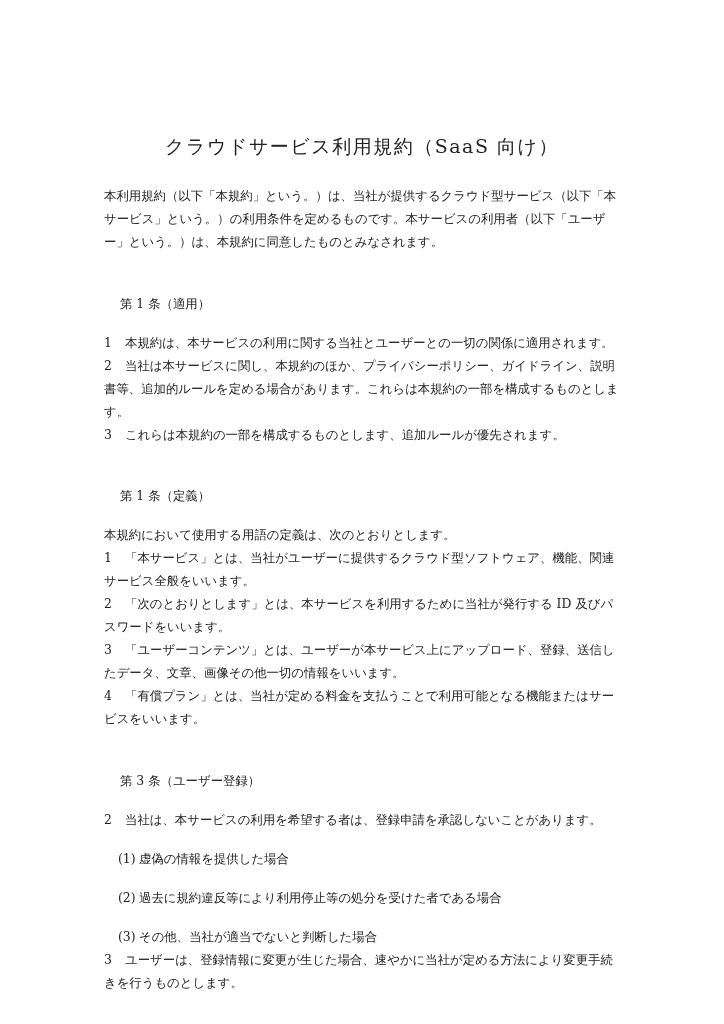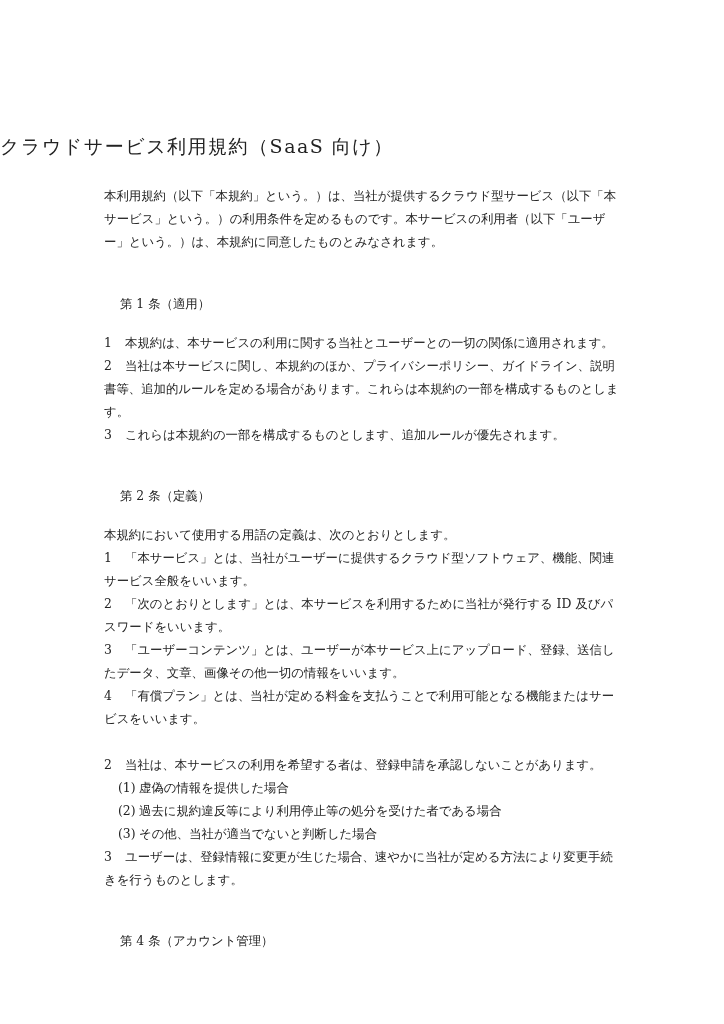--- a/index.html
+++ b/index.html
@@ -4,32 +4,32 @@
 <style>
   html, body { margin: 0; padding: 0; background: #ffffff; }
   body {
     width: 724px; height: 1024px; overflow: hidden; position: relative;
     font-family: "DejaVu Serif", "Liberation Serif", serif;
     color: #1a1a1a;
   }
   .page { position: absolute; left: 0; top: 0; width: 724px; height: 1024px; background: #fff; }
   .title {
     position: absolute; left: 0; right: 0; top: 131px;
-    font-size: 19px; letter-spacing: 1.5px; color: #222;
+    text-align: center; font-size: 19px; letter-spacing: 1.5px; color: #222;
     line-height: 30px; white-space: nowrap;
   }
   .body {
     position: absolute; left: 104px; top: 184px; width: 520px;
     font-size: 12.4px; line-height: 23px; color: #222;
   }
   .para { margin: 0; }
   .gap { height: 22.6px; }
   .article-head { margin: 16px; }
   .line { margin: 0; white-space: pre-wrap; }
-  .sub { padding-left: 14px; }
+  .sub { padding-left: 14px; margin-top: 16px; }
   .num { display: inline-block; width: 21px; }
 </style>
 </head>
 <body>
 
 <div class="page">
   <div class="title">クラウドサービス利用規約（SaaS 向け）</div>
 
   <div class="body">
     <p class="para">本利用規約（以下「本規約」という。）は、当社が提供するクラウド型サービス（以下「本サービス」という。）の利用条件を定めるものです。本サービスの利用者（以下「ユーザー」という。）は、本規約に同意したものとみなされます。</p>
@@ -37,30 +37,31 @@
 
     <section>
       <p class="article-head">第 1 条（適用）</p>
       <p class="line"><span class="num">1</span><span>本規約は、本サービスの利用に関する当社とユーザーとの一切の関係に適用されます。</span></p>
       <p class="line"><span class="num">2</span><span>当社は本サービスに関し、本規約のほか、プライバシーポリシー、ガイドライン、説明書等、追加的ルールを定める場合があります。これらは本規約の一部を構成するものとします。</span></p>
       <p class="line"><span class="num">3</span><span>これらは本規約の一部を構成するものとします、追加ルールが優先されます。</span></p>
     </section>
     <div class="gap"></div>
 
     <section>
-      <p class="article-head">第 2 条（定義）</p>
+      <p class="article-head">第 1 条（定義）</p>
       <p class="line">本規約において使用する用語の定義は、次のとおりとします。</p>
       <p class="line"><span class="num">1</span><span>「本サービス」とは、当社がユーザーに提供するクラウド型ソフトウェア、機能、関連サービス全般をいいます。</span></p>
       <p class="line"><span class="num">2</span><span>「次のとおりとします」とは、本サービスを利用するために当社が発行する ID 及びパスワードをいいます。</span></p>
       <p class="line"><span class="num">3</span><span>「ユーザーコンテンツ」とは、ユーザーが本サービス上にアップロード、登録、送信したデータ、文章、画像その他一切の情報をいいます。</span></p>
       <p class="line"><span class="num">4</span><span>「有償プラン」とは、当社が定める料金を支払うことで利用可能となる機能またはサービスをいいます。</span></p>
     </section>
     <div class="gap"></div>
 
     <section>
+      <p class="article-head">第 3 条（ユーザー登録）</p>
       <p class="line"><span class="num">2</span><span>当社は、本サービスの利用を希望する者は、登録申請を承認しないことがあります。</span></p>
       <p class="line sub"><span class="num">(1)</span><span>虚偽の情報を提供した場合</span></p>
       <p class="line sub"><span class="num">(2)</span><span>過去に規約違反等により利用停止等の処分を受けた者である場合</span></p>
       <p class="line sub"><span class="num">(3)</span><span>その他、当社が適当でないと判断した場合</span></p>
       <p class="line"><span class="num">3</span><span>ユーザーは、登録情報に変更が生じた場合、速やかに当社が定める方法により変更手続きを行うものとします。</span></p>
     </section>
     <div class="gap"></div>
 
     <section>
       <p class="article-head">第 4 条（アカウント管理）</p>

